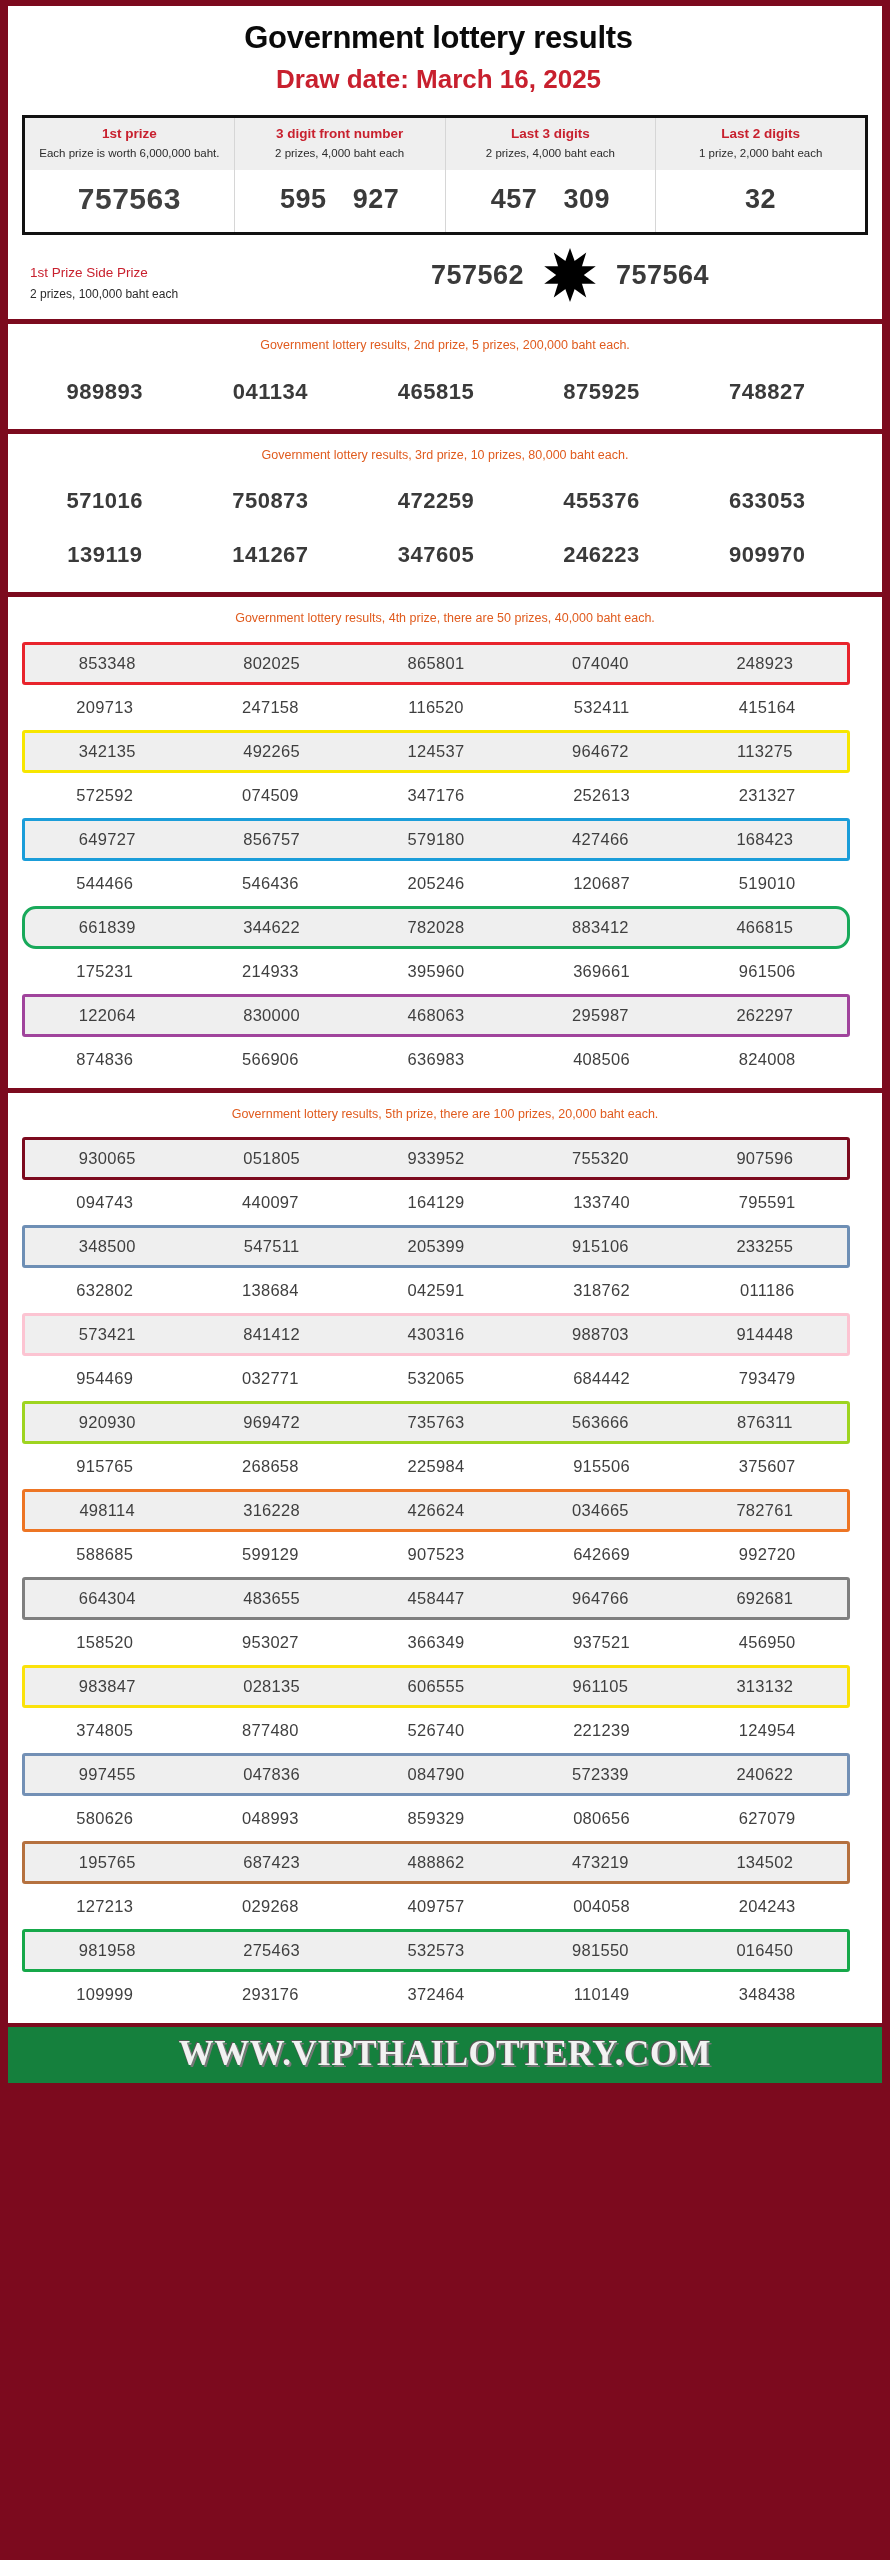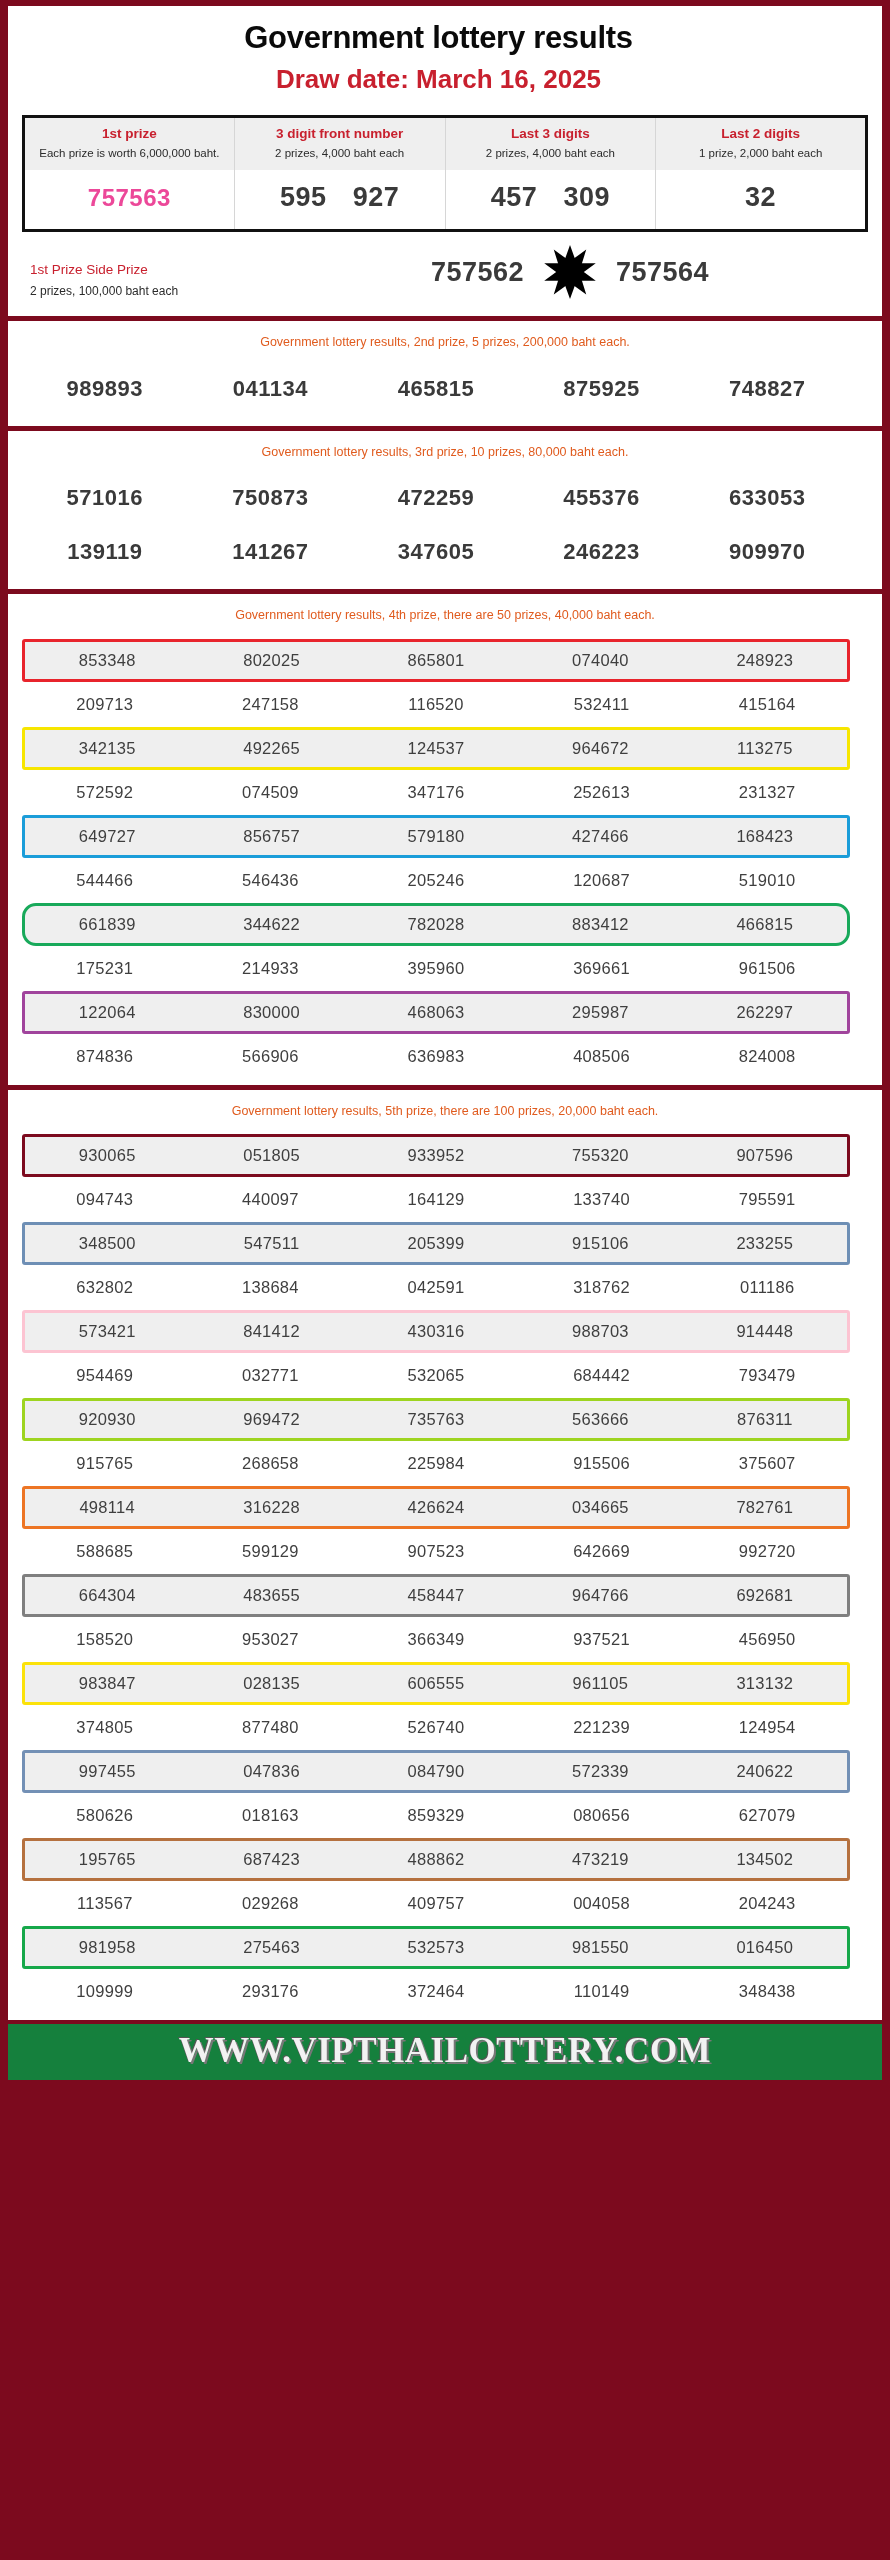--- a/index.html
+++ b/index.html
@@ -79,22 +79,22 @@
     background: #ffffff;
     padding: 12px 2px 16px 2px;
   }
   .mt-num {
     font-size: 27px;
     font-weight: bold;
     color: #3a3a3a;
     letter-spacing: 0.5px;
   }
   .mt-num.first {
-    color: #ec4899;
-    font-size: 24px;
+    color: #404040;
+    font-size: 30px;
   }
   .mt-pair { display: flex; justify-content: center; gap: 26px; }
 
   
   .side {
     display: flex;
     align-items: flex-end;
     padding: 12px 14px 16px 14px;
     border-radius: 28px;
   }
@@ -465,34 +465,34 @@
         </div>
         <div class="rowline hl sp" style="border-color: rgb(115, 144, 181);">
           <div>997455</div>
           <div>047836</div>
           <div>084790</div>
           <div>572339</div>
           <div>240622</div>
         </div>
         <div class="rowline plain">
           <div>580626</div>
-          <div>018163</div>
+          <div>048993</div>
           <div>859329</div>
           <div>080656</div>
           <div>627079</div>
         </div>
         <div class="rowline hl sp" style="border-color: rgb(181, 113, 63);">
           <div>195765</div>
           <div>687423</div>
           <div>488862</div>
           <div>473219</div>
           <div>134502</div>
         </div>
         <div class="rowline plain">
-          <div>113567</div>
+          <div>127213</div>
           <div>029268</div>
           <div>409757</div>
           <div>004058</div>
           <div>204243</div>
         </div>
         <div class="rowline hl sp" style="border-color: rgb(22, 168, 74);">
           <div>981958</div>
           <div>275463</div>
           <div>532573</div>
           <div>981550</div>

